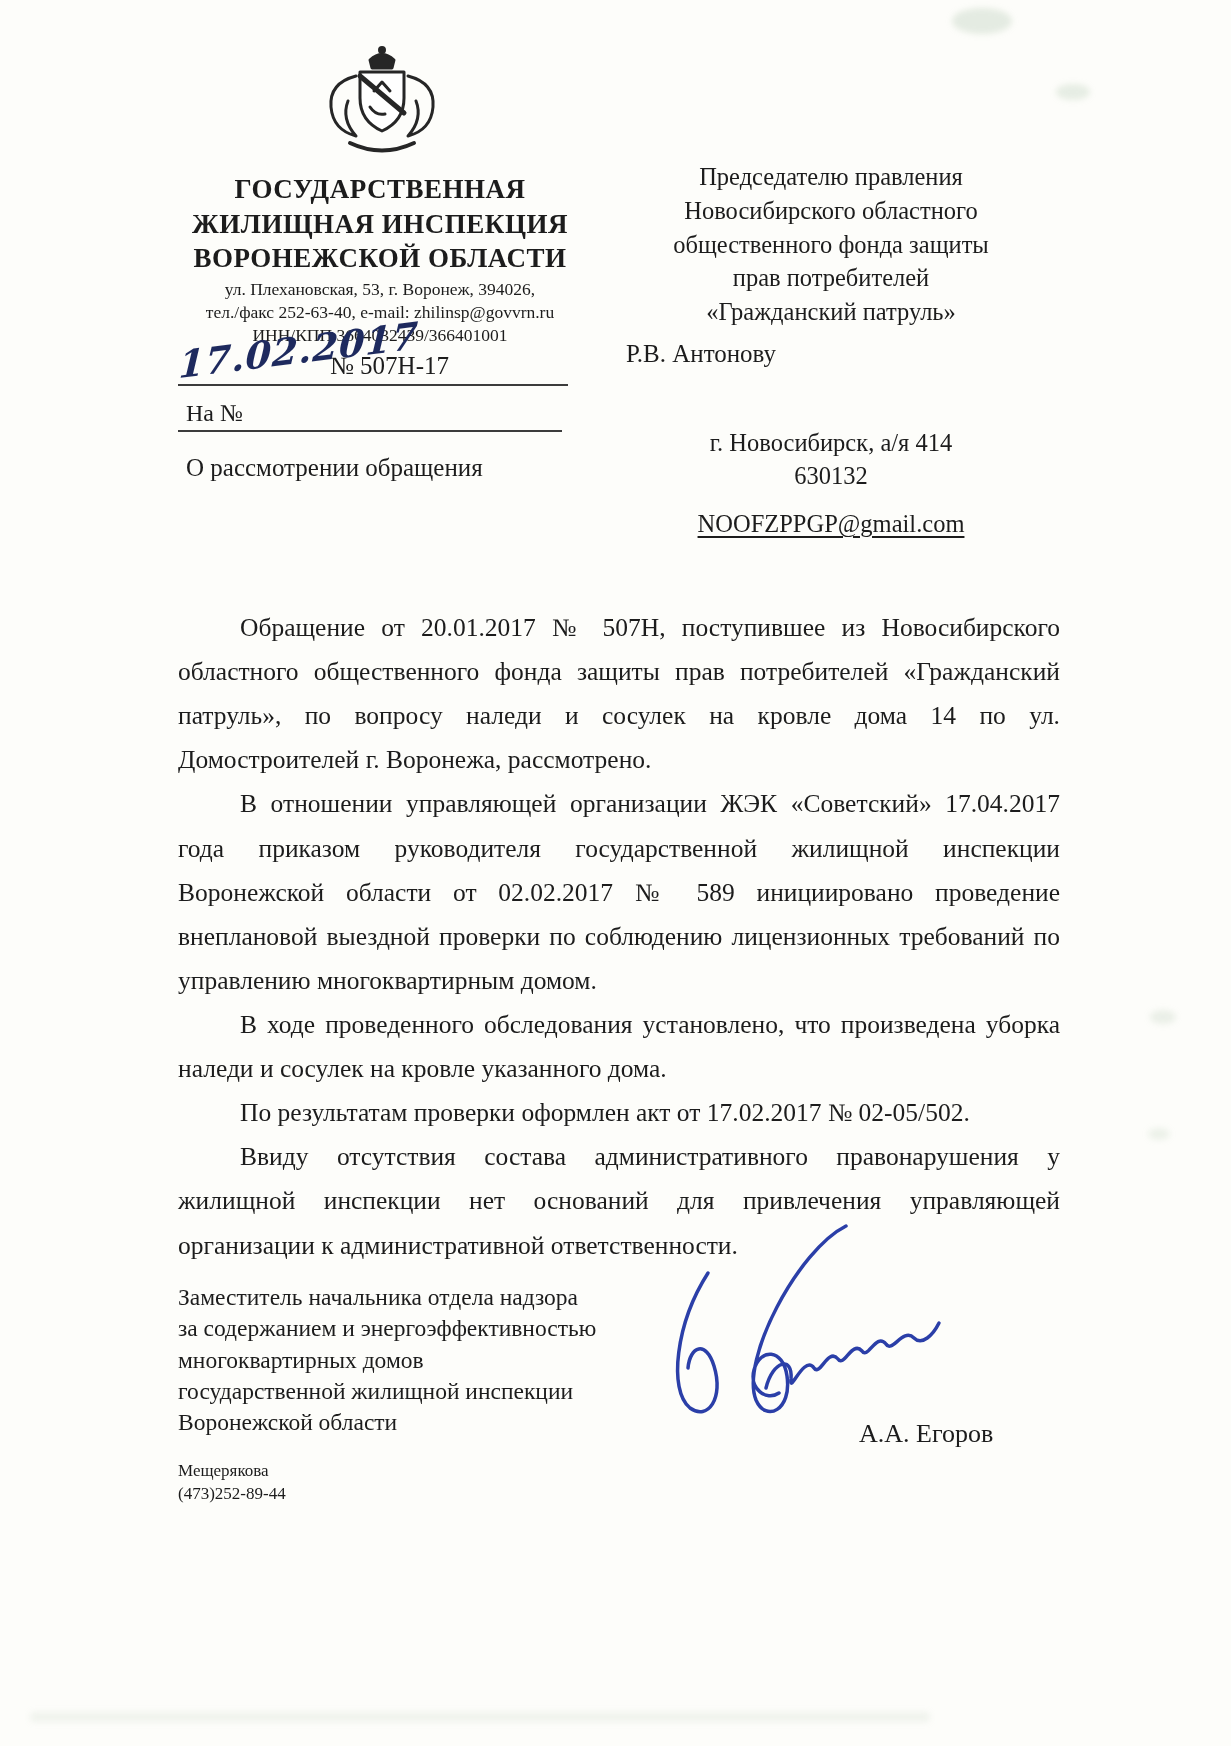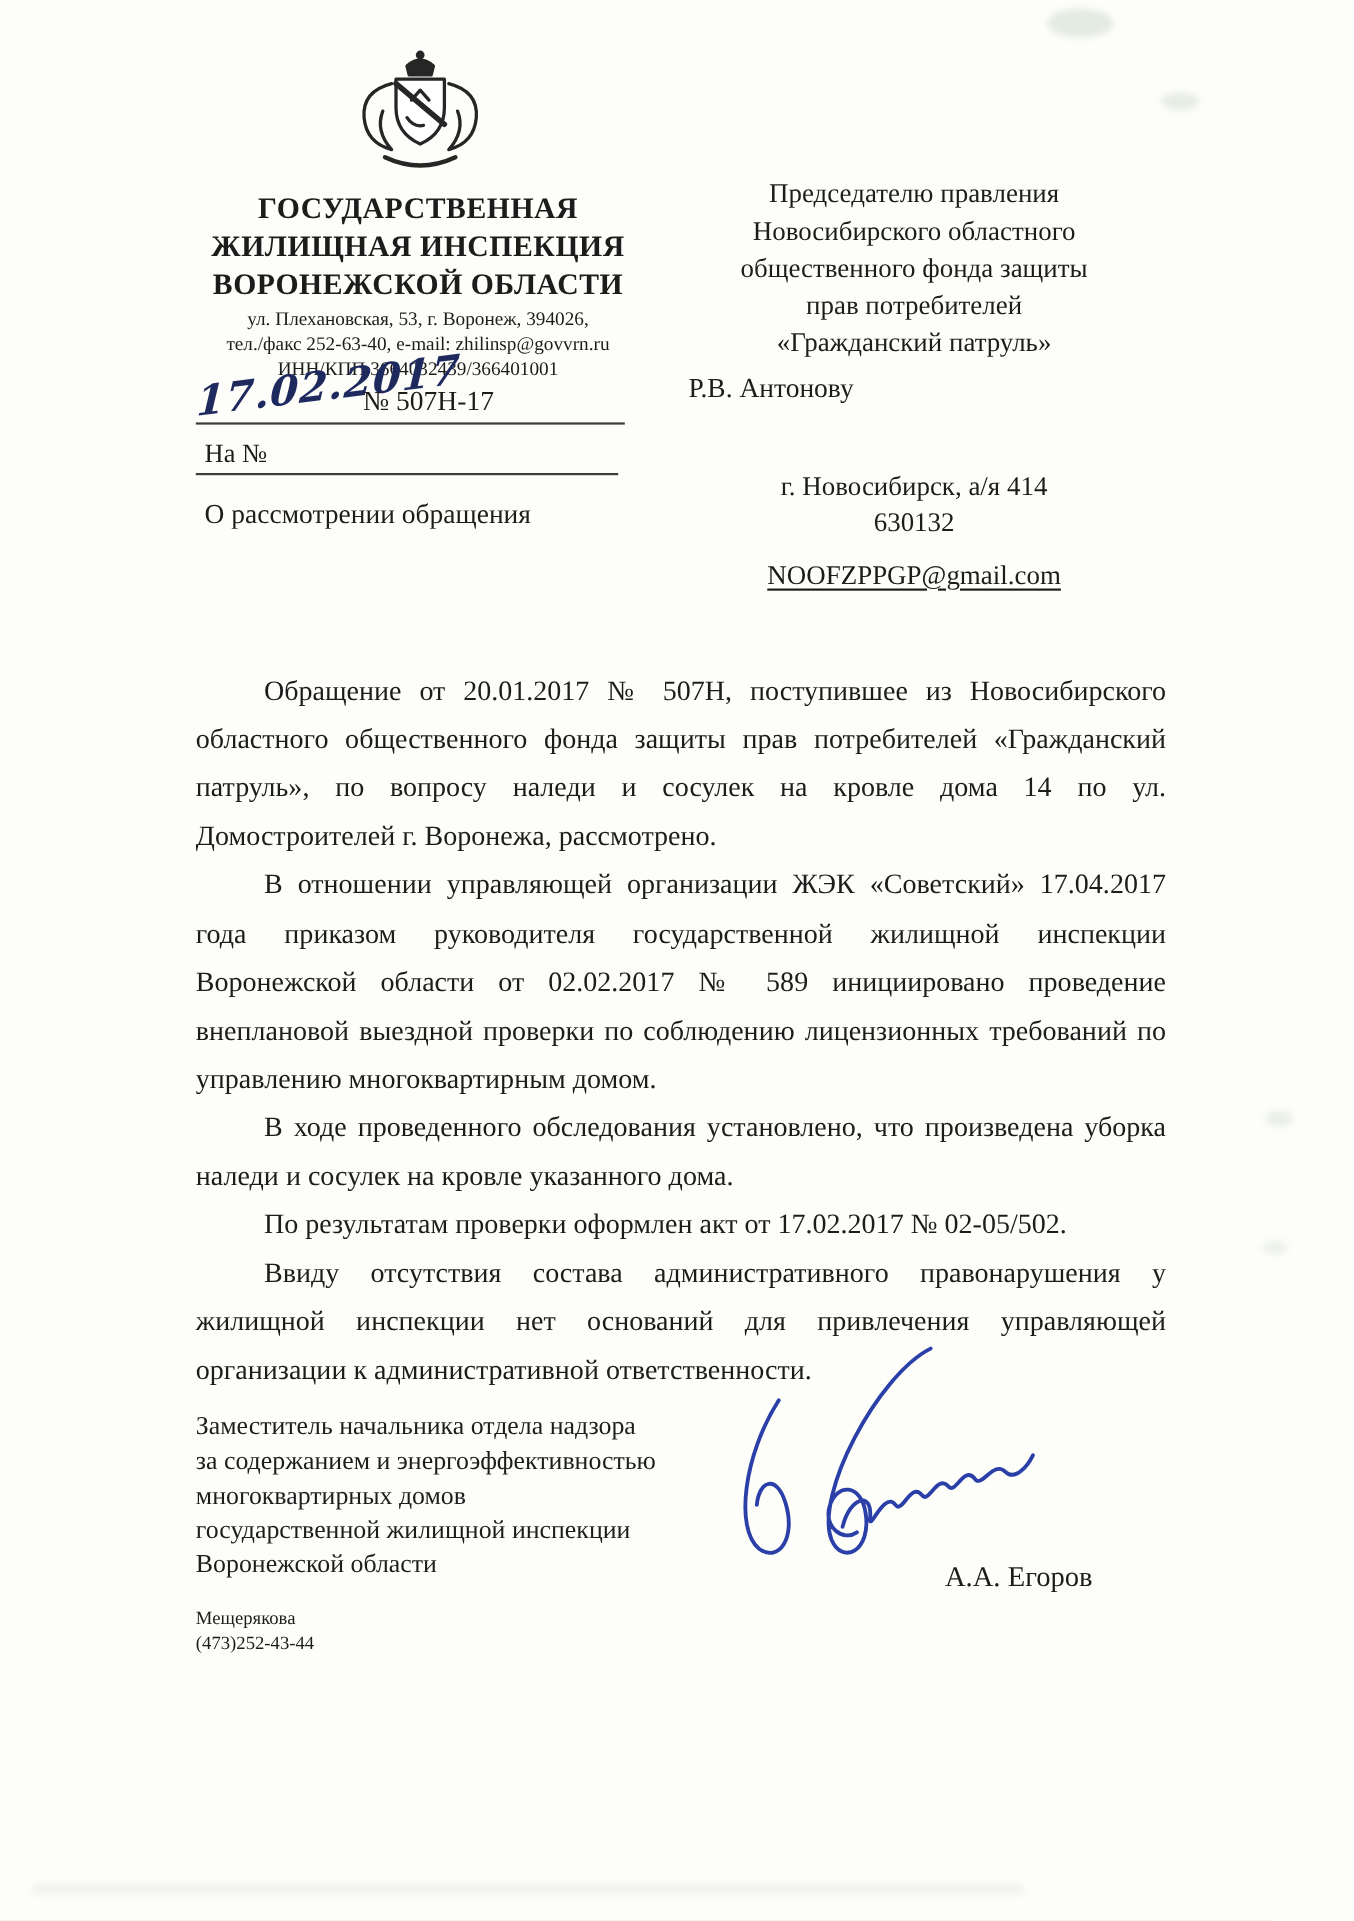--- a/index.html
+++ b/index.html
@@ -186,16 +186,16 @@
         <path d="M198 8 C150 32 92 142 108 182 C118 205 144 192 139 158 C135 130 112 130 106 152 C101 170 118 184 131 175"></path>
         <path d="M118 170 c7 -28 27 -32 25 -9 c-2 17 13 -25 23 -11 c6 9 14 -21 24 -9 c6 9 14 -19 24 -8 c6 9 14 -19 24 -7 c6 10 17 -17 28 -6 c8 8 19 -3 25 -15"></path>
       </g>
     </svg>
   </div>
 
   <div class="signer-name">А.А. Егоров</div>
 
   <div class="footer">
     <div>Мещерякова</div>
-    <div>(473)252-43-44</div>
+    <div>(473)252-89-44</div>
   </div>
 
 </div>
 
 </body></html>

